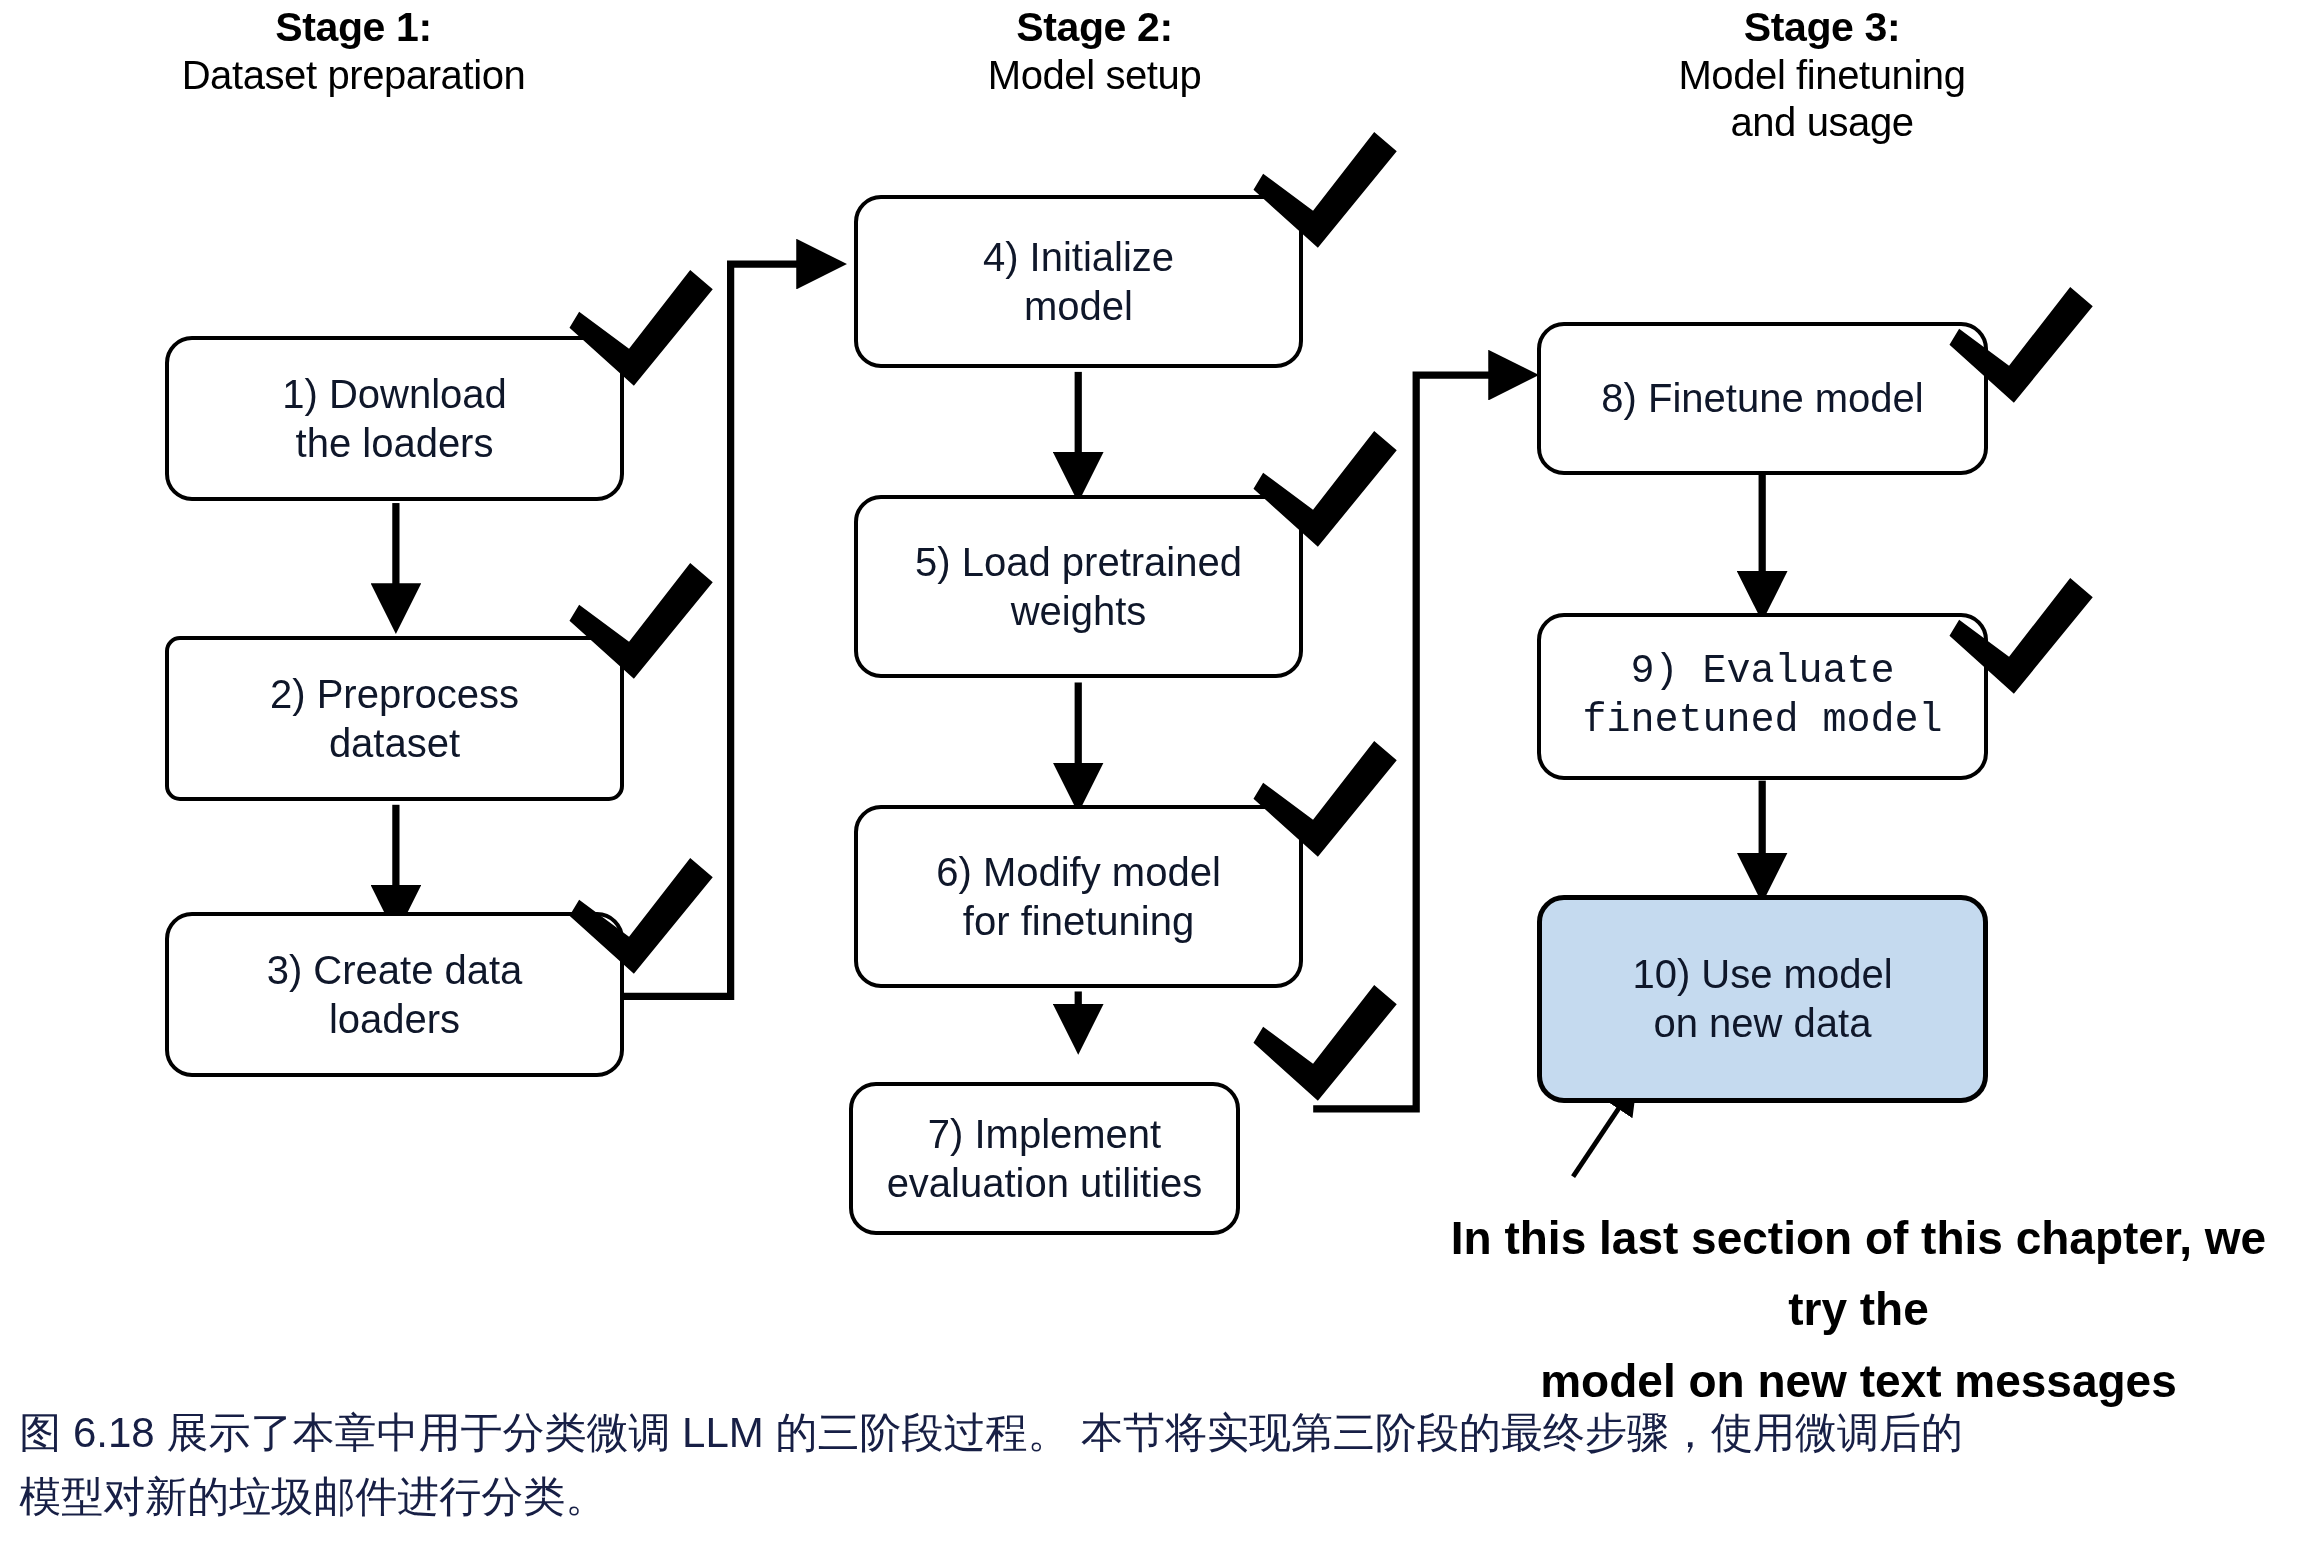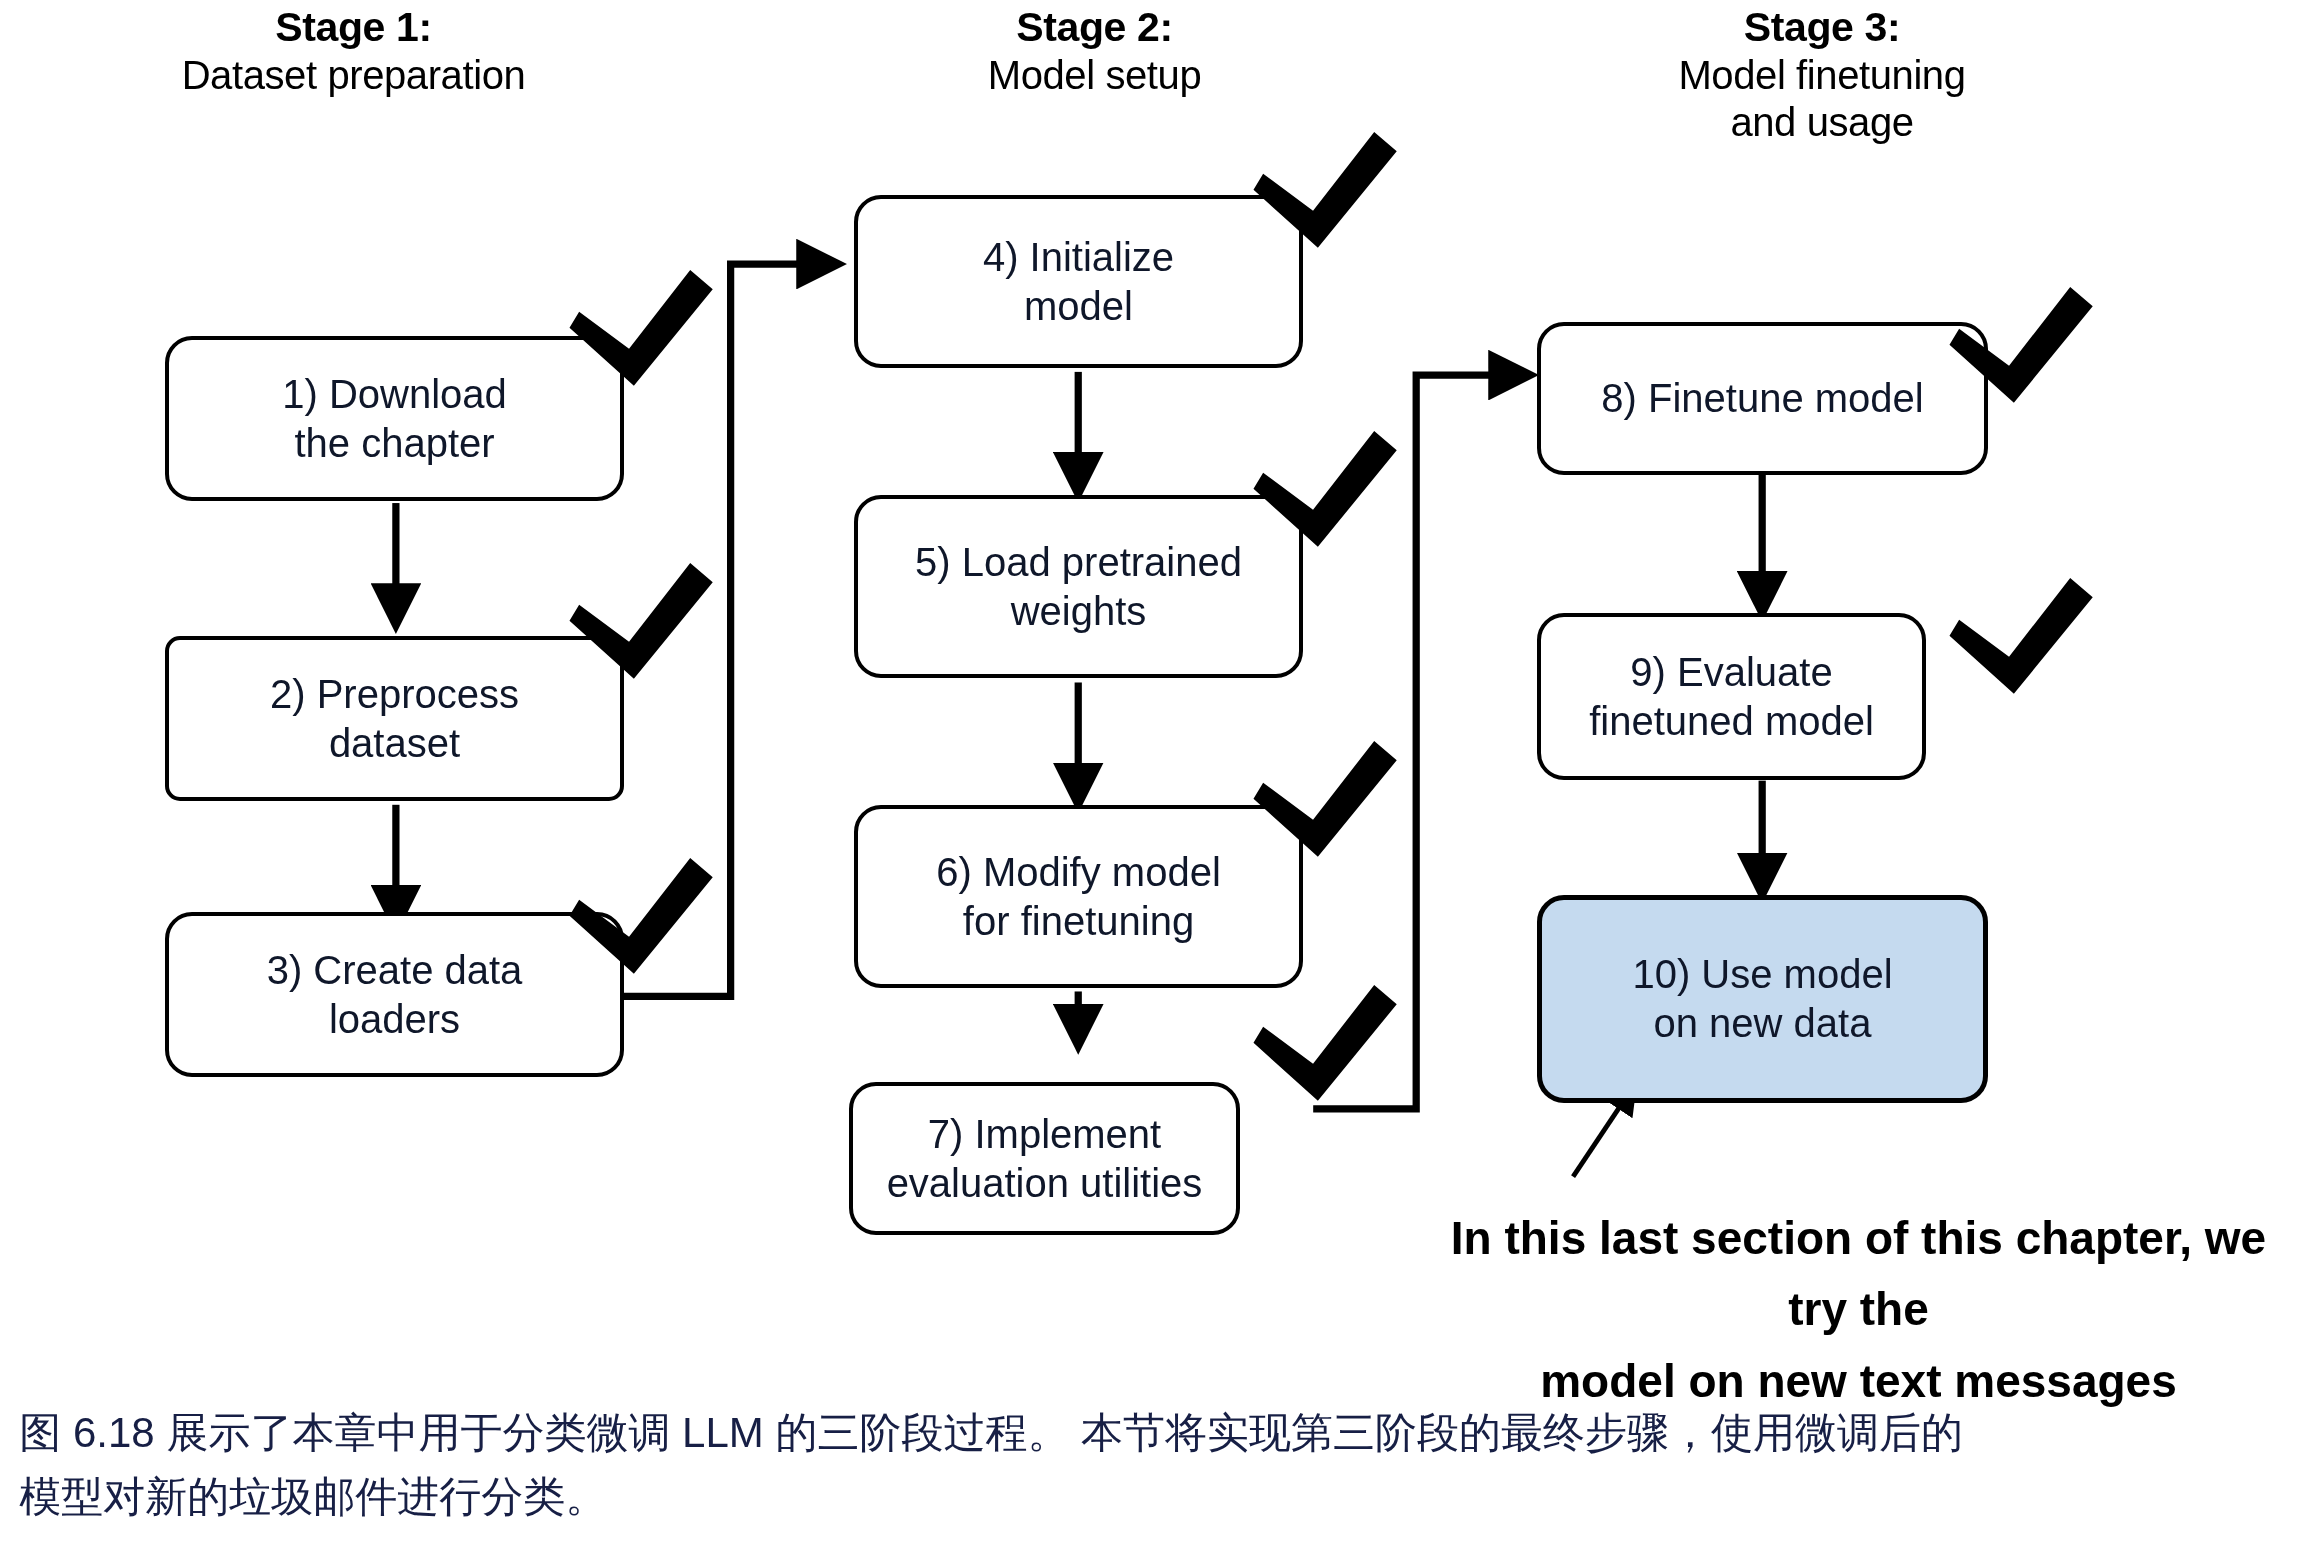--- a/index.html
+++ b/index.html
@@ -170,21 +170,21 @@
   <svg class="check-mark" style="left:1935px; top:282px;" width="169" height="137" viewBox="0 0 210 170">
     <path d="M18,78 L30,58 L92,104 L168,6 L196,30 L98,150 Z" fill="#000"></path>
   </svg>
   <svg class="check-mark" style="left:1935px; top:573px;" width="169" height="137" viewBox="0 0 210 170">
     <path d="M18,78 L30,58 L92,104 L168,6 L196,30 L98,150 Z" fill="#000"></path>
   </svg>
 
   <div class="flow-box" style="left:165px; top:336px; width:459px; height:165px;">
     <div>
       <span>1) Download</span><br>
-      <span>the chapter</span>
+      <span>the loaders</span>
     </div>
   </div>
 
   <div class="flow-box" style="left:165px; top:636px; width:459px; height:165px;border-radius:15px;">
     <div>
       <span>2) Preprocess</span><br>
       <span>dataset</span>
     </div>
   </div>
 
@@ -222,21 +222,21 @@
       <span>evaluation utilities</span>
     </div>
   </div>
 
   <div class="flow-box" style="left:1537px; top:322px; width:451px; height:153px;">
     <div>
       <span>8) Finetune model</span>
     </div>
   </div>
 
-  <div class="flow-box" style="left:1537px; top:613px; width:389px; height:167px;">
+  <div class="flow-box" style="left:1537px; top:613px; width:451px; height:167px;font-family:Liberation Mono, monospace;">
     <div>
       <span>9) Evaluate</span><br>
       <span>finetuned model</span>
     </div>
   </div>
 
   <div class="flow-box highlight" style="left:1537px; top:895px; width:451px; height:208px;">
     <div>
       <span>10) Use model</span><br>
       <span>on new data</span>

